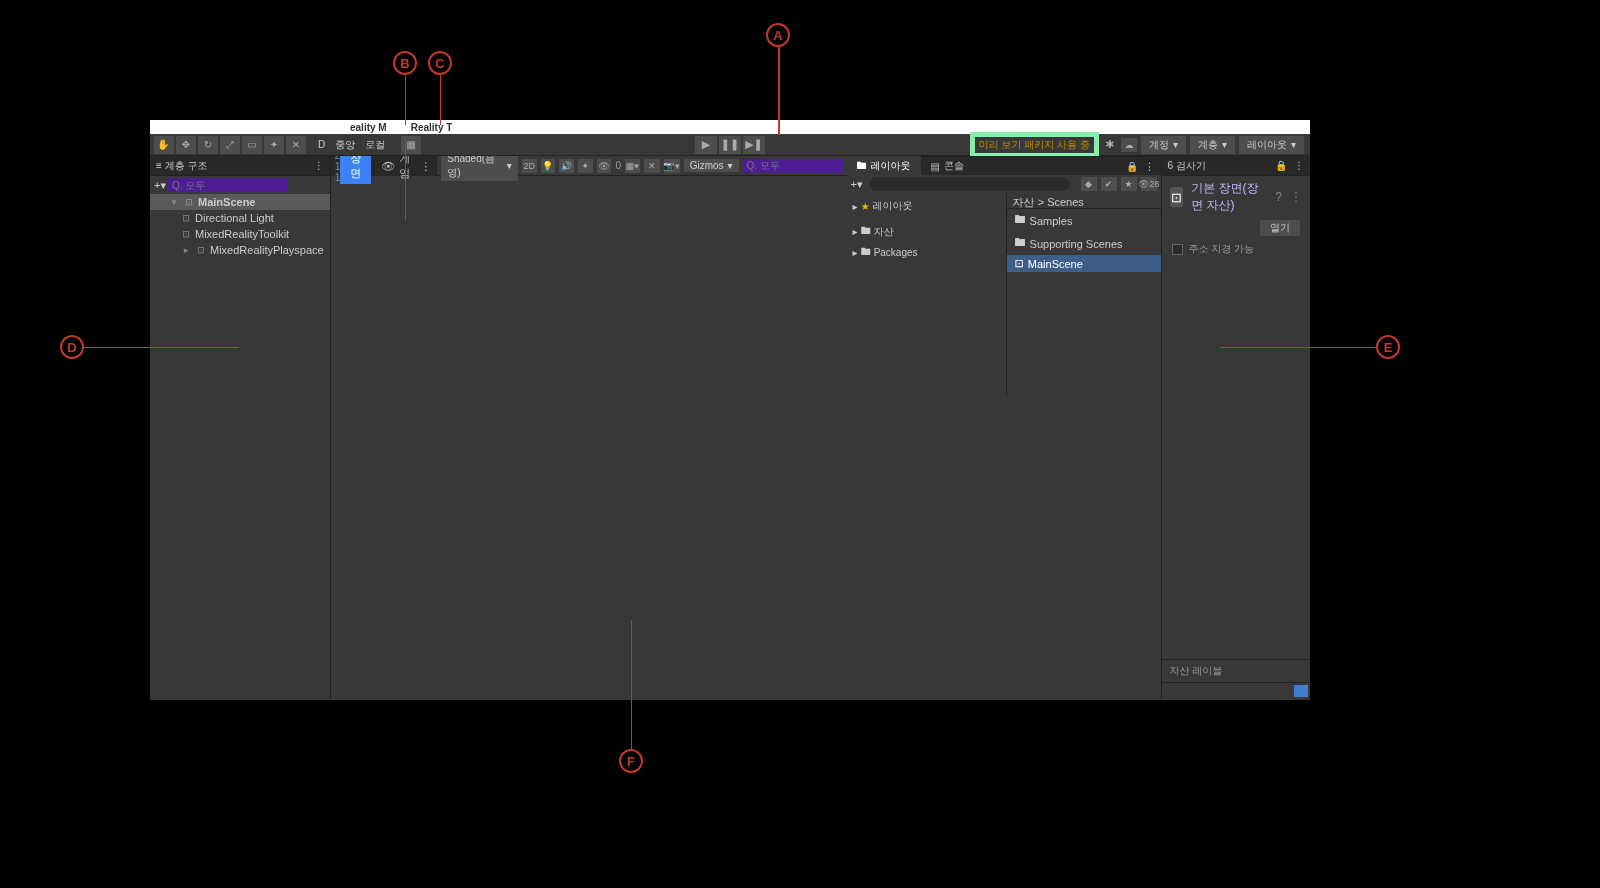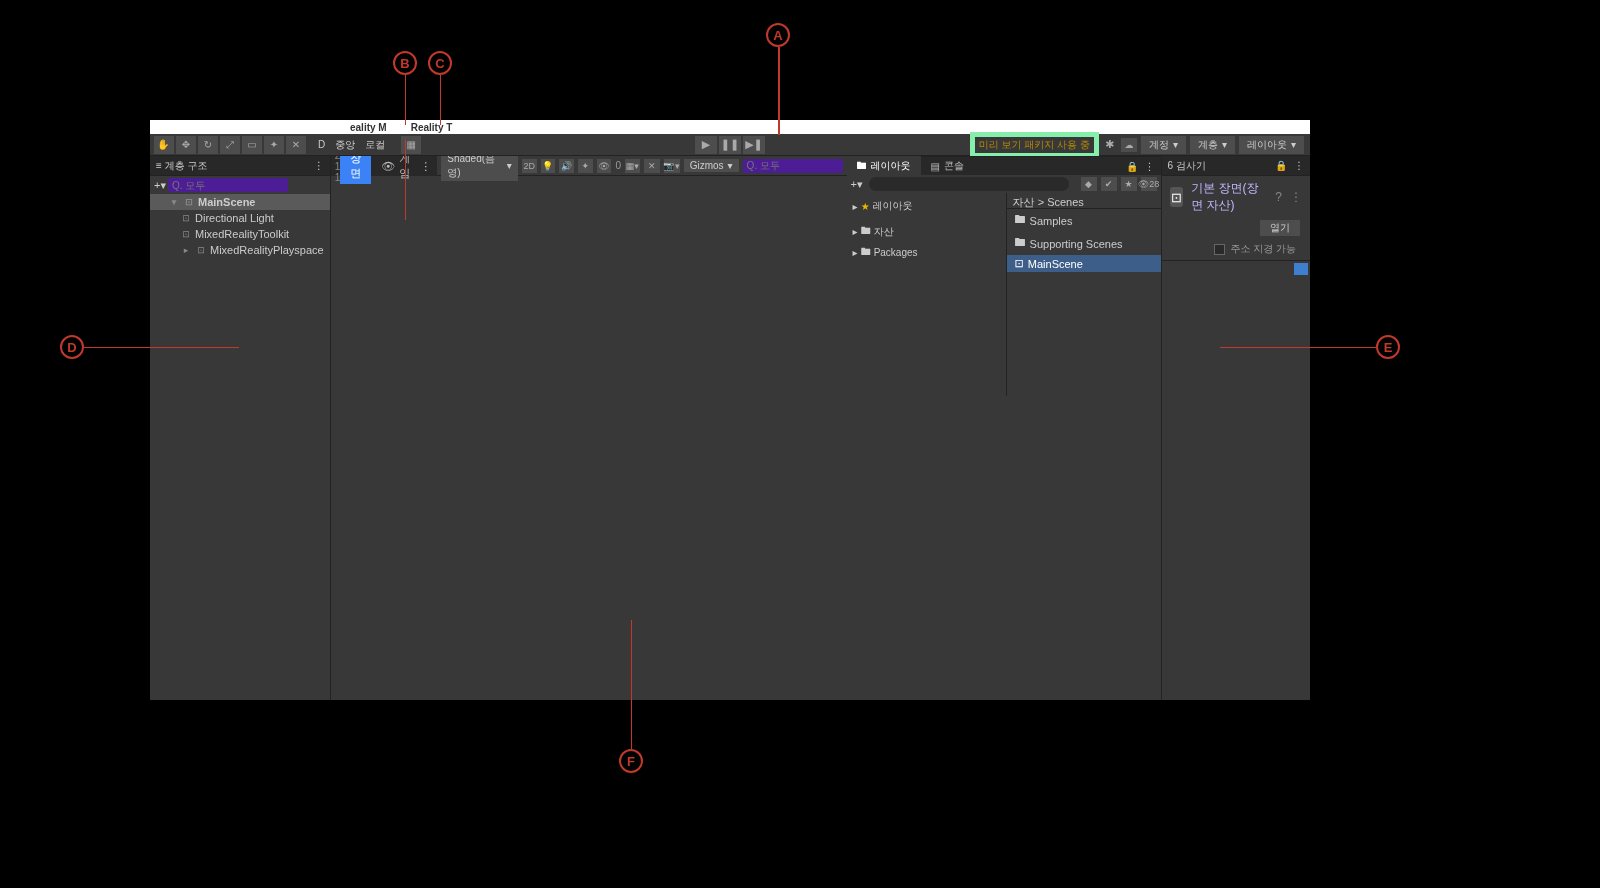--- a/index.html
+++ b/index.html
@@ -298,21 +298,20 @@
   color: #fff;
   font-size: 13px;
 }
 .inspector-row {
   padding: 4px 10px;
   display: flex;
   align-items: center;
   gap: 6px;
   font-size: 10px;
   color: #999;
-  margin-left: 42px;
 }
 .open-btn {
   background: #4d4d4d;
   padding: 1px 10px;
   font-size: 10px;
   cursor: pointer;
   margin-left: auto;
   margin-right: 4px;
 }
 .asset-labels-footer {
@@ -594,20 +593,23 @@
         <span style="margin-left:auto;color:#888;">?</span>
         <span style="color:#888;">⋮</span>
       </div>
       <div style="display:flex;justify-content:flex-end;padding:2px 6px;">
         <div class="open-btn">열기</div>
       </div>
       <div class="inspector-row">
         <div class="checkbox"></div>
         <span>주소 지경 가능</span>
       </div>
+      <div class="asset-labels-footer">
+        <span>자산 레이블</span>
+      </div>
       <div style="display:flex;border-top:1px solid #222;height:18px;align-items:center;">
         <div class="tag-icon-footer"></div>
       </div>
     </div>
   </div>
 </div>
 
 <div class="callout" style="left:766px;top:23px;">A</div>
 <div class="callout-line" style="left:778px;top:47px;width:2px;height:88px;"></div>
 

